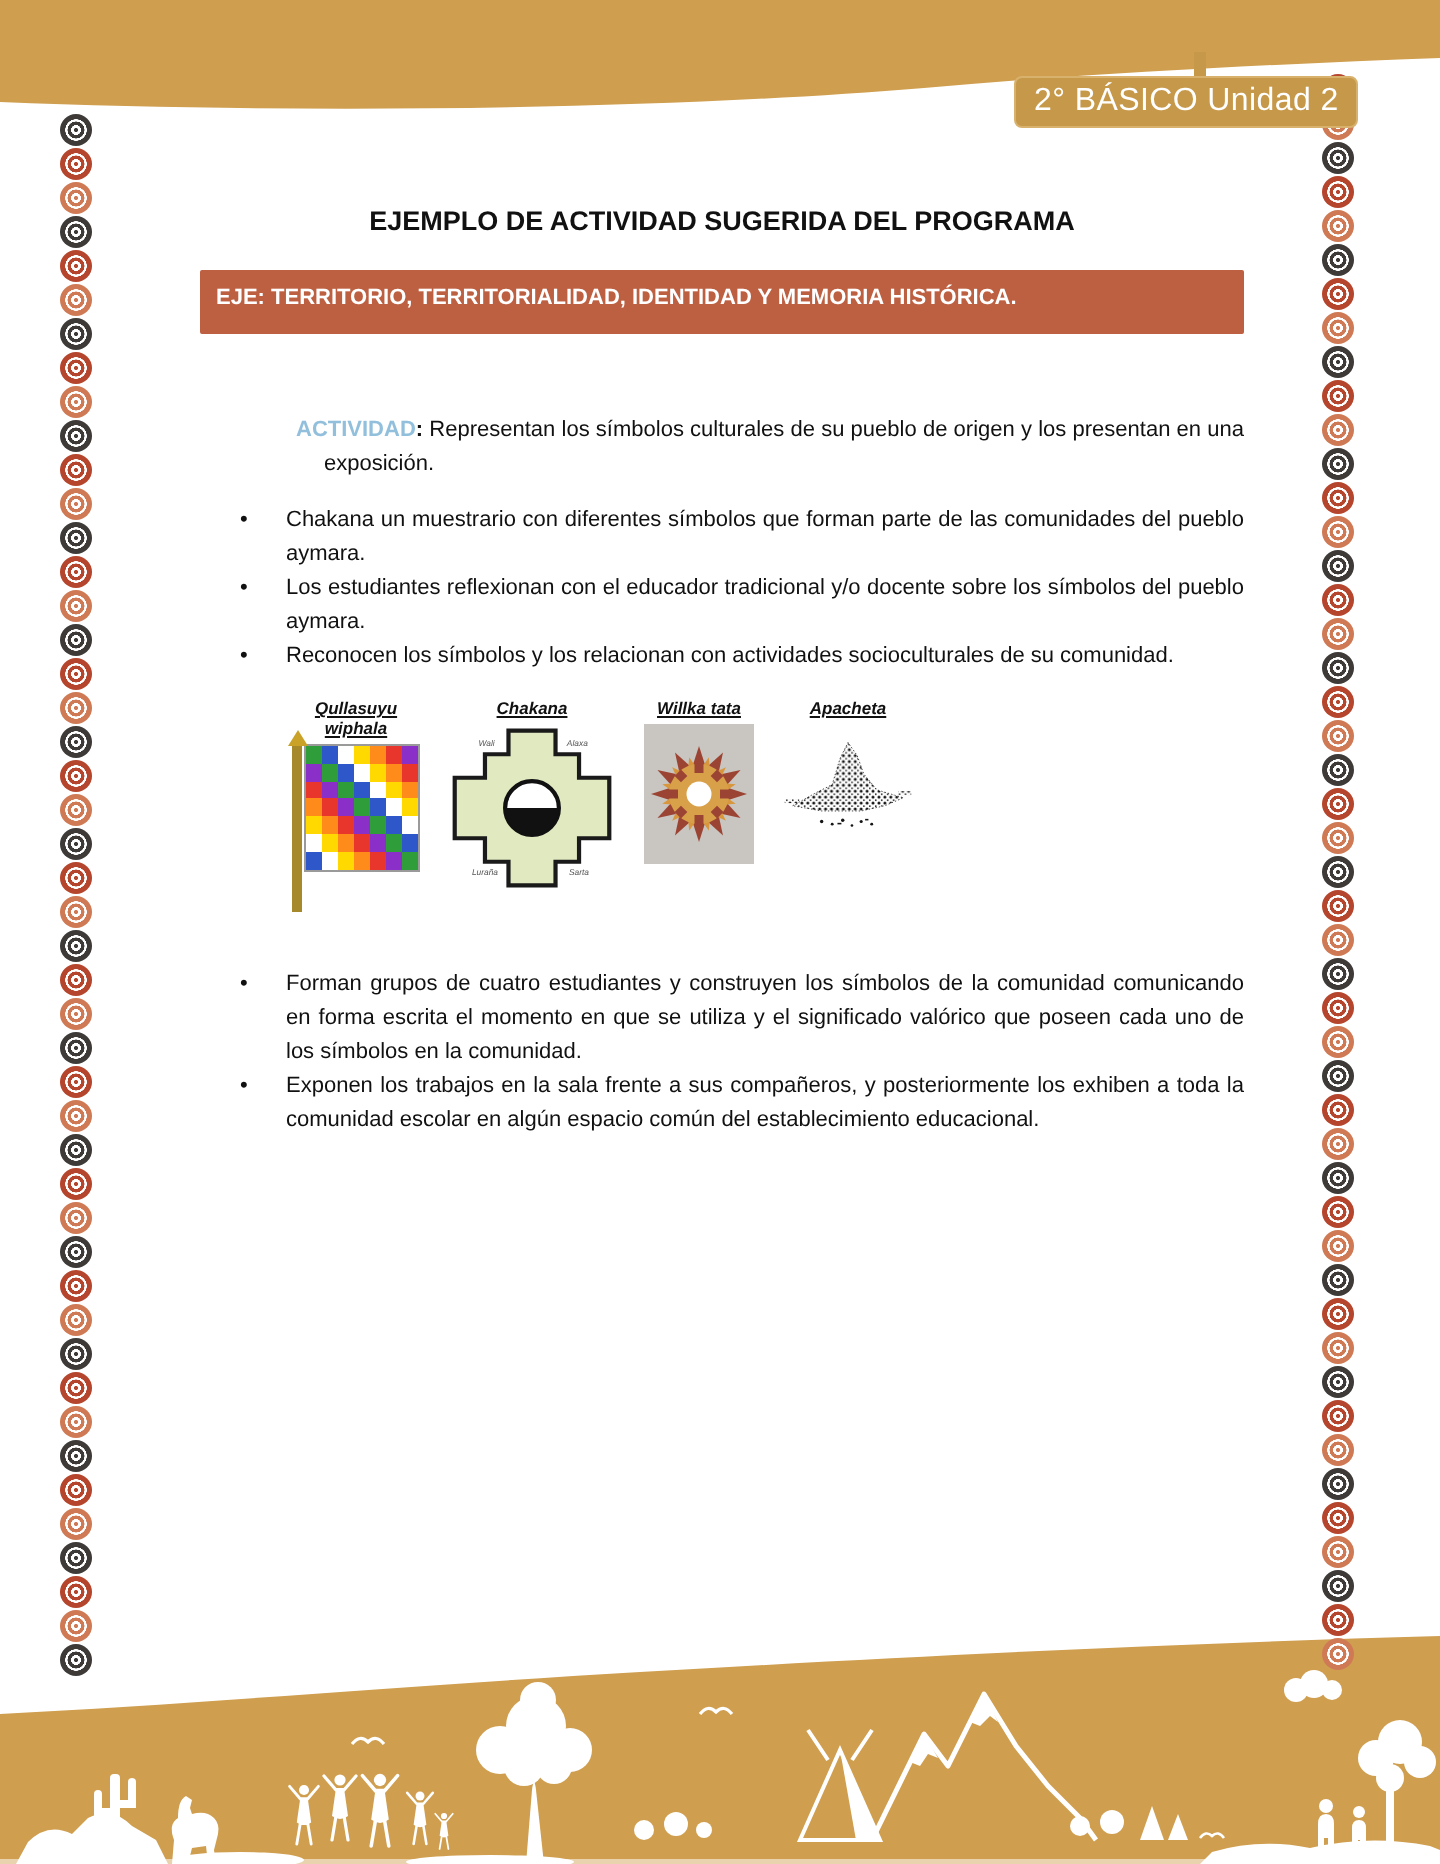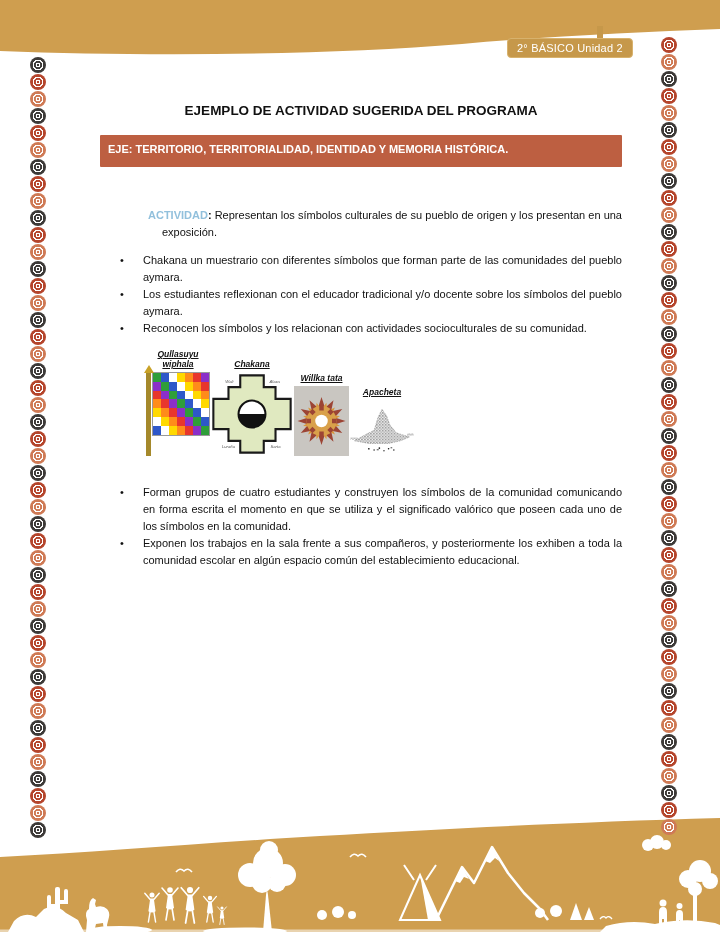--- a/index.html
+++ b/index.html
@@ -7,21 +7,21 @@
     width:720px;height:932px;position:relative;overflow:hidden;
     background:#fff;font-family:"Liberation Sans",sans-serif;color:#111;
   }
   
   .top-band{position:absolute;top:0;left:0;z-index:1;}
   .bottom-band{position:absolute;bottom:0;left:0;z-index:1;}
   
   .badge-tab{position:absolute;left:597px;top:26px;width:6px;height:16px;background:#c6984a;z-index:2;}
   .badge{
     position:absolute;left:507px;top:38px;z-index:3;background:#c6984a;color:#fff;
-    font-size:11px;padding:3px 9px;border-radius:4px;letter-spacing:.2px;
+    font-size:16px;padding:3px 9px;border-radius:4px;letter-spacing:.2px;
     border:1px solid #d8b26d;white-space:nowrap;
   }
   
   .ornament-col{position:absolute;z-index:2;width:17px;display:flex;flex-direction:column;align-items:center;}
   .ornament-col.left{left:29px;top:56px;}
   .ornament-col.right{left:660px;top:36px;}
   .medallion{
     width:16px;height:16px;border-radius:50%;margin:.5px 0;flex:0 0 auto;
     background:radial-gradient(closest-side,
       var(--c) 0 12%, #fff 14% 30%, var(--c) 32% 52%, #fff 54% 66%, var(--c) 68% 100%);
@@ -36,21 +36,21 @@
   .activity{margin-top:40px;padding-left:62px;text-indent:-62px;text-align:justify;}
   .activity .act-label{color:#92c0dc;font-weight:bold;margin-left:48px;}
   .activity .act-colon{font-weight:bold;}
   .examples-heading{margin-top:21px;}
   ul.example-list{list-style:none;margin:0;padding:0;}
   ul.example-list li{
     position:relative;padding-left:43px;text-align:justify;line-height:17px;
   }
   ul.example-list li::before{content:"\2022";position:absolute;left:20px;}
   
-  .symbols-row{display:flex;align-items:flex-end;margin:12px 0 0 46px;}
+  .symbols-row{display:flex;align-items:flex-start;margin:12px 0 0 46px;gap:14px;}
   .sym-fig{display:flex;flex-direction:column;align-items:center;}
   .sym-caption{
     font-weight:bold;font-style:italic;text-decoration:underline;
     font-size:8.5px;line-height:10px;text-align:center;margin-bottom:3px;
   }
   .wiphala-wrap{display:flex;align-items:flex-start;}
   .pole{width:5px;height:84px;background:#a5892b;position:relative;margin-right:1px;}
   .pole::before{
     content:"";position:absolute;top:-7px;left:-2px;width:0;height:0;
     border-left:5px solid transparent;border-right:5px solid transparent;

